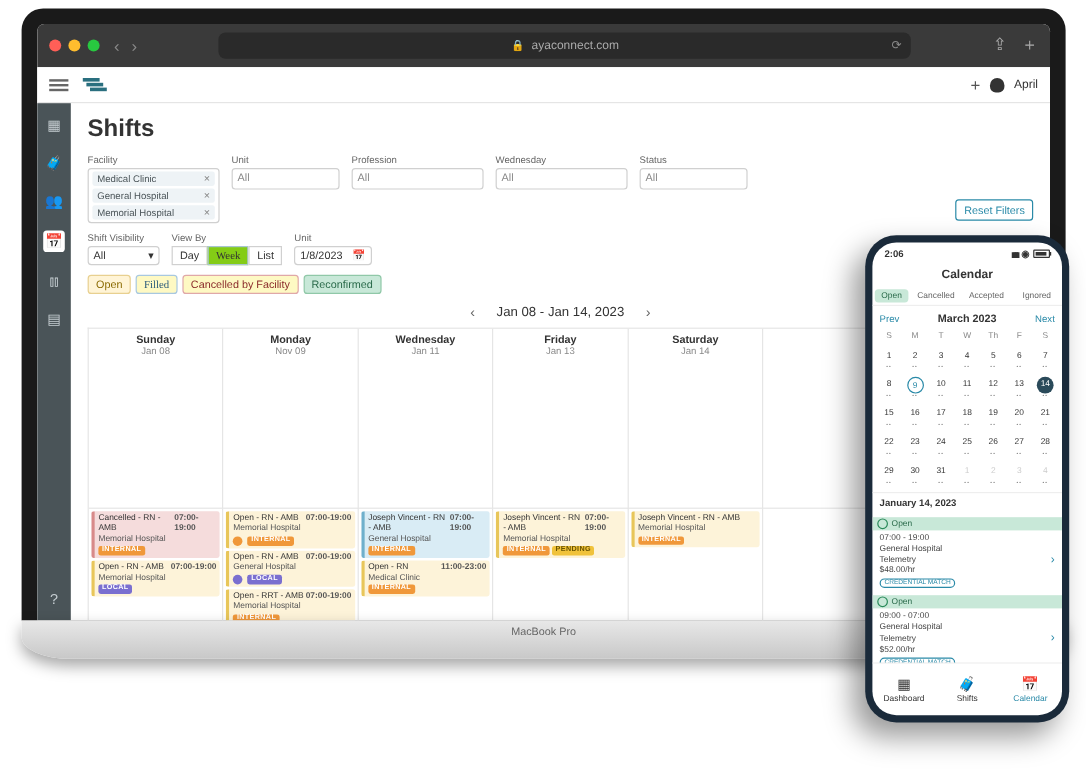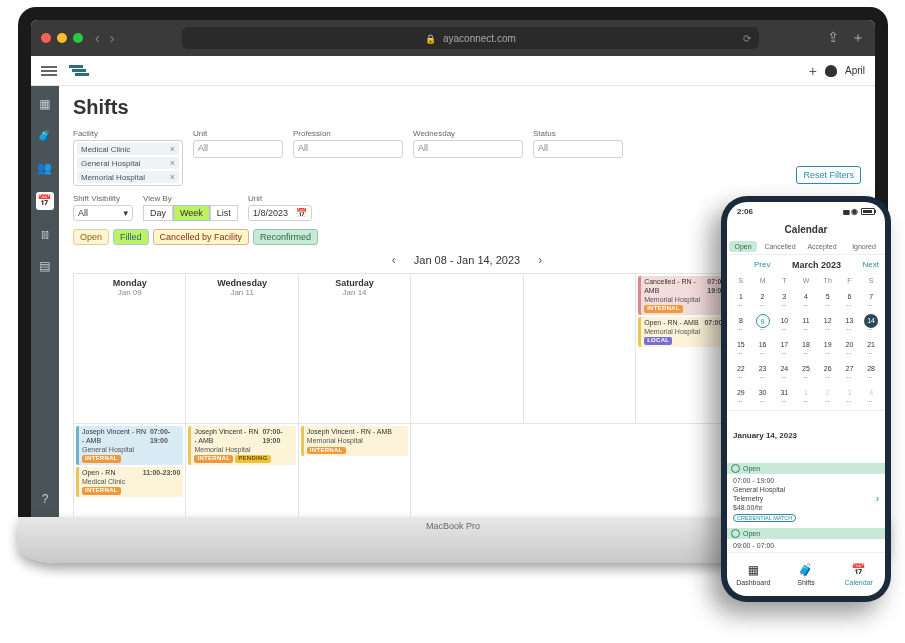--- a/index.html
+++ b/index.html
@@ -2,21 +2,21 @@
 <html><head>
 <meta charset="utf-8">
 <style>
 * { box-sizing: border-box; margin: 0; padding: 0; }
 body { background: #fff; font-family: -apple-system, BlinkMacSystemFont, "Segoe UI", Arial, sans-serif; position: relative; width: 905px; height: 643px; overflow: hidden; }
 
 
 .laptop { position: absolute; left: 18px; top: 7px; width: 870px; }
 .laptop-screen-bezel { background: #1a1a1a; border-radius: 18px 18px 0 0; padding: 13px 13px 0 13px; height: 510px; }
 .laptop-screen { background: #fff; border-radius: 6px 6px 0 0; overflow: hidden; height: 497px; display: flex; flex-direction: column; }
-.laptop-base { background: linear-gradient(to bottom, #e8e8e8, #c8c8c8); height: 46px; border-radius: 0 0 40px 40px / 0 0 18px 18px; position: relative; box-shadow: 0 6px 12px rgba(0,0,0,.35); }
+.laptop-base { background: linear-gradient(to bottom, #e8e8e8, #c8c8c8); height: 32px; border-radius: 0 0 40px 40px / 0 0 18px 18px; position: relative; box-shadow: 0 6px 12px rgba(0,0,0,.35); }
 .laptop-brand { text-align: center; color: #666; font-size: 9px; padding-top: 4px; }
 
 
 .browser-bar { background: #3a3a3a; height: 36px; display: flex; align-items: center; padding: 0 10px; gap: 8px; }
 .traffic-lights { display: flex; gap: 6px; }
 .tl { width: 10px; height: 10px; border-radius: 50%; }
 .tl.red { background: #ff5f57; } .tl.yellow { background: #ffbd2e; } .tl.green { background: #28c840; }
 .nav-arrows { display: flex; gap: 10px; color: #888; font-size: 14px; margin-left: 4px; }
 .url-bar { flex: 1; margin: 0 60px; background: #2a2a2a; border-radius: 6px; height: 22px; display: flex; align-items: center; justify-content: center; color: #aaa; font-size: 10px; gap: 6px; position: relative; }
 .lock-icon::before { content: "🔒"; font-size: 9px; }
@@ -54,28 +54,28 @@
 .facility-chips { border: 1px solid #d0d0d0; border-radius: 3px; padding: 2px 3px; display: flex; flex-direction: column; gap: 2px; min-width: 110px; }
 .chip { background: #eef3f6; border-radius: 2px; padding: 1px 4px; font-size: 8px; color: #4a5458; display: flex; justify-content: space-between; align-items: center; }
 .chip .x { color: #888; font-size: 9px; cursor: pointer; }
 .f-unit { width: 90px; } .f-prof { width: 110px; } .f-spec { width: 110px; } .f-stat { width: 90px; }
 .reset-filters { margin-left: auto; border: 1px solid #2a8aa8; color: #2a8aa8; background: #fff; border-radius: 3px; padding: 3px 6px; font-size: 9px; cursor: pointer; align-self: flex-end; margin-bottom: 2px; }
 
 .controls-row { display: flex; gap: 10px; align-items: flex-end; margin-bottom: 8px; }
 .select-small { border: 1px solid #d0d0d0; border-radius: 3px; padding: 2px 16px 2px 4px; font-size: 9px; background: #fff; position: relative; }
 .viewby-group { display: flex; }
 .viewby-btn { border: 1px solid #d0d0d0; padding: 2px 6px; font-size: 9px; background: #fff; cursor: pointer; }
-.viewby-btn.active { background: #bef264; border-color: #a8c5d0; }
+.viewby-btn.active { background: #84cc16; border-color: #a8c5d0; font-family: Liberation Serif, serif; }
 .date-input { border: 1px solid #d0d0d0; border-radius: 3px; padding: 2px 4px; font-size: 9px; display: flex; align-items: center; gap: 8px; }
 .bulk-add { margin-left: auto; border: 1px solid #2a8aa8; color: #2a8aa8; background: #fff; border-radius: 3px; padding: 3px 6px; font-size: 9px; cursor: pointer; }
 
 .status-pills { display: flex; gap: 4px; margin-bottom: 8px; }
 .pill { border-radius: 3px; padding: 2px 6px; font-size: 9px; border: 1px solid; cursor: pointer; }
 .pill.open { background: #fff4d6; border-color: #e8d090; color: #8a6a00; }
-.pill.filled { background: #bef264; border-color: #a8c8e0; color: #2a5a7a; }
+.pill.filled { background: #fef9c3; border-color: #a8c8e0; color: #2a5a7a; font-family: Liberation Serif, serif; }
 .pill.cancelled { background: #fef9c3; border-color: #e0a8a8; color: #8a2a2a; }
 .pill.reconfirmed { background: #c8e8d8; border-color: #90c8a8; color: #2a6a4a; }
 
 .cal-header { text-align: center; margin-bottom: 6px; display: flex; align-items: center; justify-content: center; gap: 18px; }
 .cal-nav { color: #666; font-size: 12px; cursor: pointer; }
 .cal-range { font-weight: 400; font-size: 11px; }
 
 .cal-grid { display: grid; grid-template-columns: repeat(7, 1fr); border-top: 1px solid #e5e5e5; border-left: 1px solid #e5e5e5; font-size: 8px; }
 .cal-dayhead { border-right: 1px solid #e5e5e5; border-bottom: 1px solid #e5e5e5; text-align: center; padding: 4px 2px; }
 .cal-dayhead .dow { font-weight: 700; font-size: 9px; }
@@ -109,33 +109,33 @@
 .wifi::before { content: "◉"; font-size: 8px; }
 .batt { width: 14px; height: 7px; border: 1px solid #333; border-radius: 1px; position: relative; }
 .batt::after { content:""; position: absolute; right: -2px; top: 1px; width: 1px; height: 3px; background: #333; }
 .batt::before { content:""; position: absolute; left: 1px; top: 1px; width: 9px; height: 3px; background: #333; }
 
 .phone-title { text-align: center; font-size: 10px; font-weight: 600; padding: 4px 0; }
 .ptabs { display: flex; border-bottom: 1px solid #eee; }
 .ptab { flex: 1; text-align: center; padding: 4px 2px; font-size: 7px; color: #666; }
 .ptab.active { background: #c8e8d8; color: #2a6a4a; border-radius: 3px; margin: 2px; padding: 2px; flex: 0 0 auto; min-width: 28px; }
 
-.month-nav { display: flex; justify-content: space-between; padding: 5px 6px; font-size: 8px; margin-left: 21px; }
+.month-nav { display: flex; justify-content: space-between; align-items: center; padding: 5px 6px; font-size: 8px; }
 .month-nav .prev, .month-nav .next { color: #2a8aa8; cursor: pointer; }
 .month-nav .month { font-weight: 600; font-size: 9px; }
 
 .mini-cal { display: grid; grid-template-columns: repeat(7, 1fr); text-align: center; padding: 0 3px 4px 3px; gap: 1px 0; }
 .mini-cal .wd { font-size: 7px; color: #888; padding: 2px 0; }
 .mini-cal .d { font-size: 7px; padding: 3px 0; position: relative; cursor: pointer; }
 .mini-cal .d .num { display: inline-block; width: 14px; height: 14px; line-height: 14px; border-radius: 50%; }
 .mini-cal .d.today .num { background: #2a4a5a; color: #fff; }
 .mini-cal .d.selected .num { border: 1px solid #2a8aa8; color: #2a8aa8; }
 .mini-cal .d .dots { display: block; font-size: 4px; color: #888; letter-spacing: 1px; line-height: 3px; height: 3px; }
 
-.selected-date { padding: 20px 6px; font-size: 8px; font-weight: 600; border-top: 1px solid #eee; }
+.selected-date { padding: 4px 6px; font-size: 8px; font-weight: 600; border-top: 1px solid #eee; }
 .plist { flex: 1; overflow: hidden; }
 .pitem { padding: 3px 6px; position: relative; }
 .pitem .status-bar { background: #c8e8d8; color: #2a6a4a; padding: 1px 4px; font-size: 7px; margin: 0 -6px 2px -6px; display: flex; align-items: center; gap: 3px; }
 .pitem .status-bar::before { content: ""; width: 7px; height: 7px; border: 1.5px solid #2a8a5a; border-radius: 50%; display: inline-block; }
 .pitem .line { font-size: 7px; color: #444; line-height: 1.3; }
 .pitem .chev { position: absolute; right: 6px; top: 50%; color: #2a8aa8; font-size: 10px; }
 .cred-badge { display: inline-block; border: 1px solid #2a8aa8; color: #2a8aa8; font-size: 5.5px; padding: 0 3px; border-radius: 6px; margin-top: 2px; }
 
 .phone-tabbar { border-top: 1px solid #eee; display: flex; height: 44px; }
 .ptbi { flex: 1; display: flex; flex-direction: column; align-items: center; justify-content: center; gap: 2px; font-size: 7px; color: #333; }
@@ -272,26 +272,34 @@
           </div>
 
           <div class="cal-header">
             <span class="cal-nav">‹</span>
             <span class="cal-range">Jan 08 - Jan 14, 2023</span>
             <span class="cal-nav">›</span>
           </div>
 
           <div class="cal-grid">
             <div class="cal-dayhead">
+                <div class="dow">Sunday</div>
+                <div class="date">Jan 08</div>
+              </div>
+            <div class="cal-dayhead">
                 <div class="dow">Monday</div>
-                <div class="date">Jan 09</div>
+                <div class="date">Nov 09</div>
               </div>
             <div class="cal-dayhead">
                 <div class="dow">Wednesday</div>
                 <div class="date">Jan 11</div>
+              </div>
+            <div class="cal-dayhead">
+                <div class="dow">Friday</div>
+                <div class="date">Jan 13</div>
               </div>
             <div class="cal-dayhead">
                 <div class="dow">Saturday</div>
                 <div class="date">Jan 14</div>
               </div>
 
             <div class="cal-cell"></div>
             <div class="cal-cell"></div>
             <div class="cal-cell" id="cell-tue">
                 <div class="shift-card sc-cancelled">

